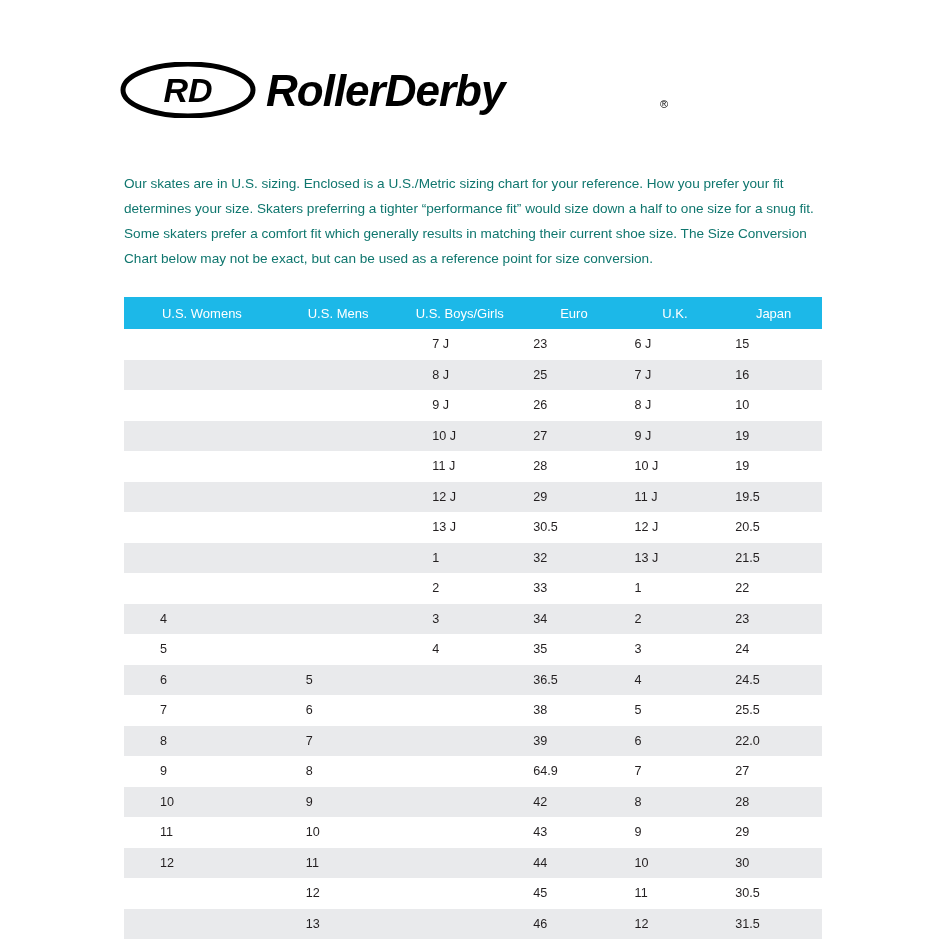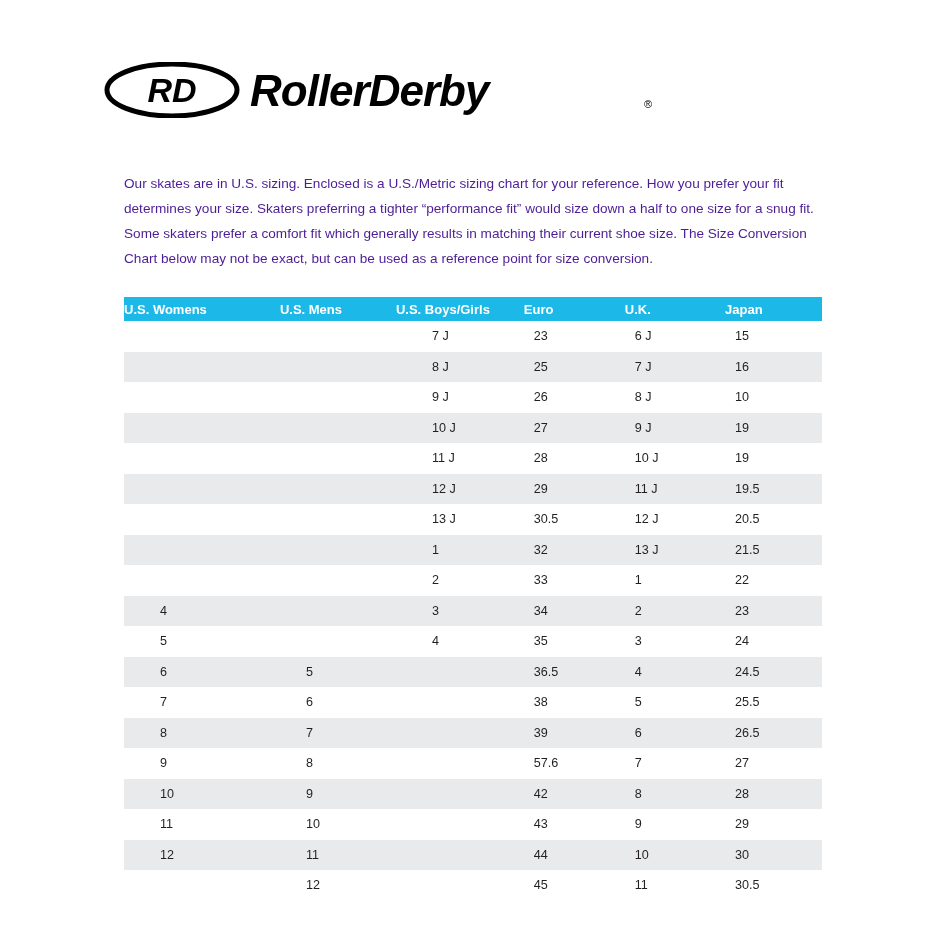--- a/index.html
+++ b/index.html
@@ -16,21 +16,21 @@
   }
   .page {
     position: relative;
     width: 940px;
     height: 940px;
     background: #ffffff;
     box-sizing: border-box;
   }
   .logo-wrap {
     position: absolute;
-    left: 104px;
+    left: 120px;
     top: 62px;
     width: 700px;
     height: 56px;
   }
   .logo-svg { display: block; }
   .title {
     position: absolute;
     left: 124px;
     top: 136px;
     font-size: 22px;
@@ -38,37 +38,37 @@
     letter-spacing: -0.2px;
     color: #231f20;
   }
   .intro {
     position: absolute;
     left: 124px;
     top: 171px;
     width: 690px;
     font-size: 13.6px;
     line-height: 25px;
-    color: #4c1d95;
+    color: #0f766e;
   }
   table.size-chart {
     position: absolute;
     left: 124px;
     top: 297px;
     width: 698px;
     border-collapse: collapse;
     font-size: 12.6px;
   }
   table.size-chart thead th {
     background: #1cb8e8;
     color: #ffffff;
-    font-weight: bold;
+    font-weight: normal;
     font-size: 13px;
-    text-align: left;
-    height: 24px;
+    text-align: center;
+    height: 32px;
     padding: 0 0 0 0;
     vertical-align: middle;
   }
   table.size-chart tbody td {
     height: 28.5px;
     color: #231f20;
     vertical-align: middle;
     border: none;
   }
   table.size-chart tbody tr.odd td {
@@ -234,27 +234,27 @@
         <td class="c3">38</td>
         <td class="c4">5</td>
         <td class="c5">25.5</td>
       </tr>
       <tr class="odd">
         <td class="c0">8</td>
         <td class="c1">7</td>
         <td class="c2"></td>
         <td class="c3">39</td>
         <td class="c4">6</td>
-        <td class="c5">26.5</td>
+        <td class="c5">22.0</td>
       </tr>
       <tr class="even">
         <td class="c0">9</td>
         <td class="c1">8</td>
         <td class="c2"></td>
-        <td class="c3">57.6</td>
+        <td class="c3">64.9</td>
         <td class="c4">7</td>
         <td class="c5">27</td>
       </tr>
       <tr class="odd">
         <td class="c0">10</td>
         <td class="c1">9</td>
         <td class="c2"></td>
         <td class="c3">42</td>
         <td class="c4">8</td>
         <td class="c5">28</td>
@@ -276,18 +276,26 @@
         <td class="c5">30</td>
       </tr>
       <tr class="even">
         <td class="c0"></td>
         <td class="c1">12</td>
         <td class="c2"></td>
         <td class="c3">45</td>
         <td class="c4">11</td>
         <td class="c5">30.5</td>
       </tr>
+      <tr class="odd">
+        <td class="c0"></td>
+        <td class="c1">13</td>
+        <td class="c2"></td>
+        <td class="c3">46</td>
+        <td class="c4">12</td>
+        <td class="c5">31.5</td>
+      </tr>
     </tbody>
   </table>
 
   <div class="edge-l"></div>
   <div class="edge-r"></div>
 </div>
 
 </body></html>

